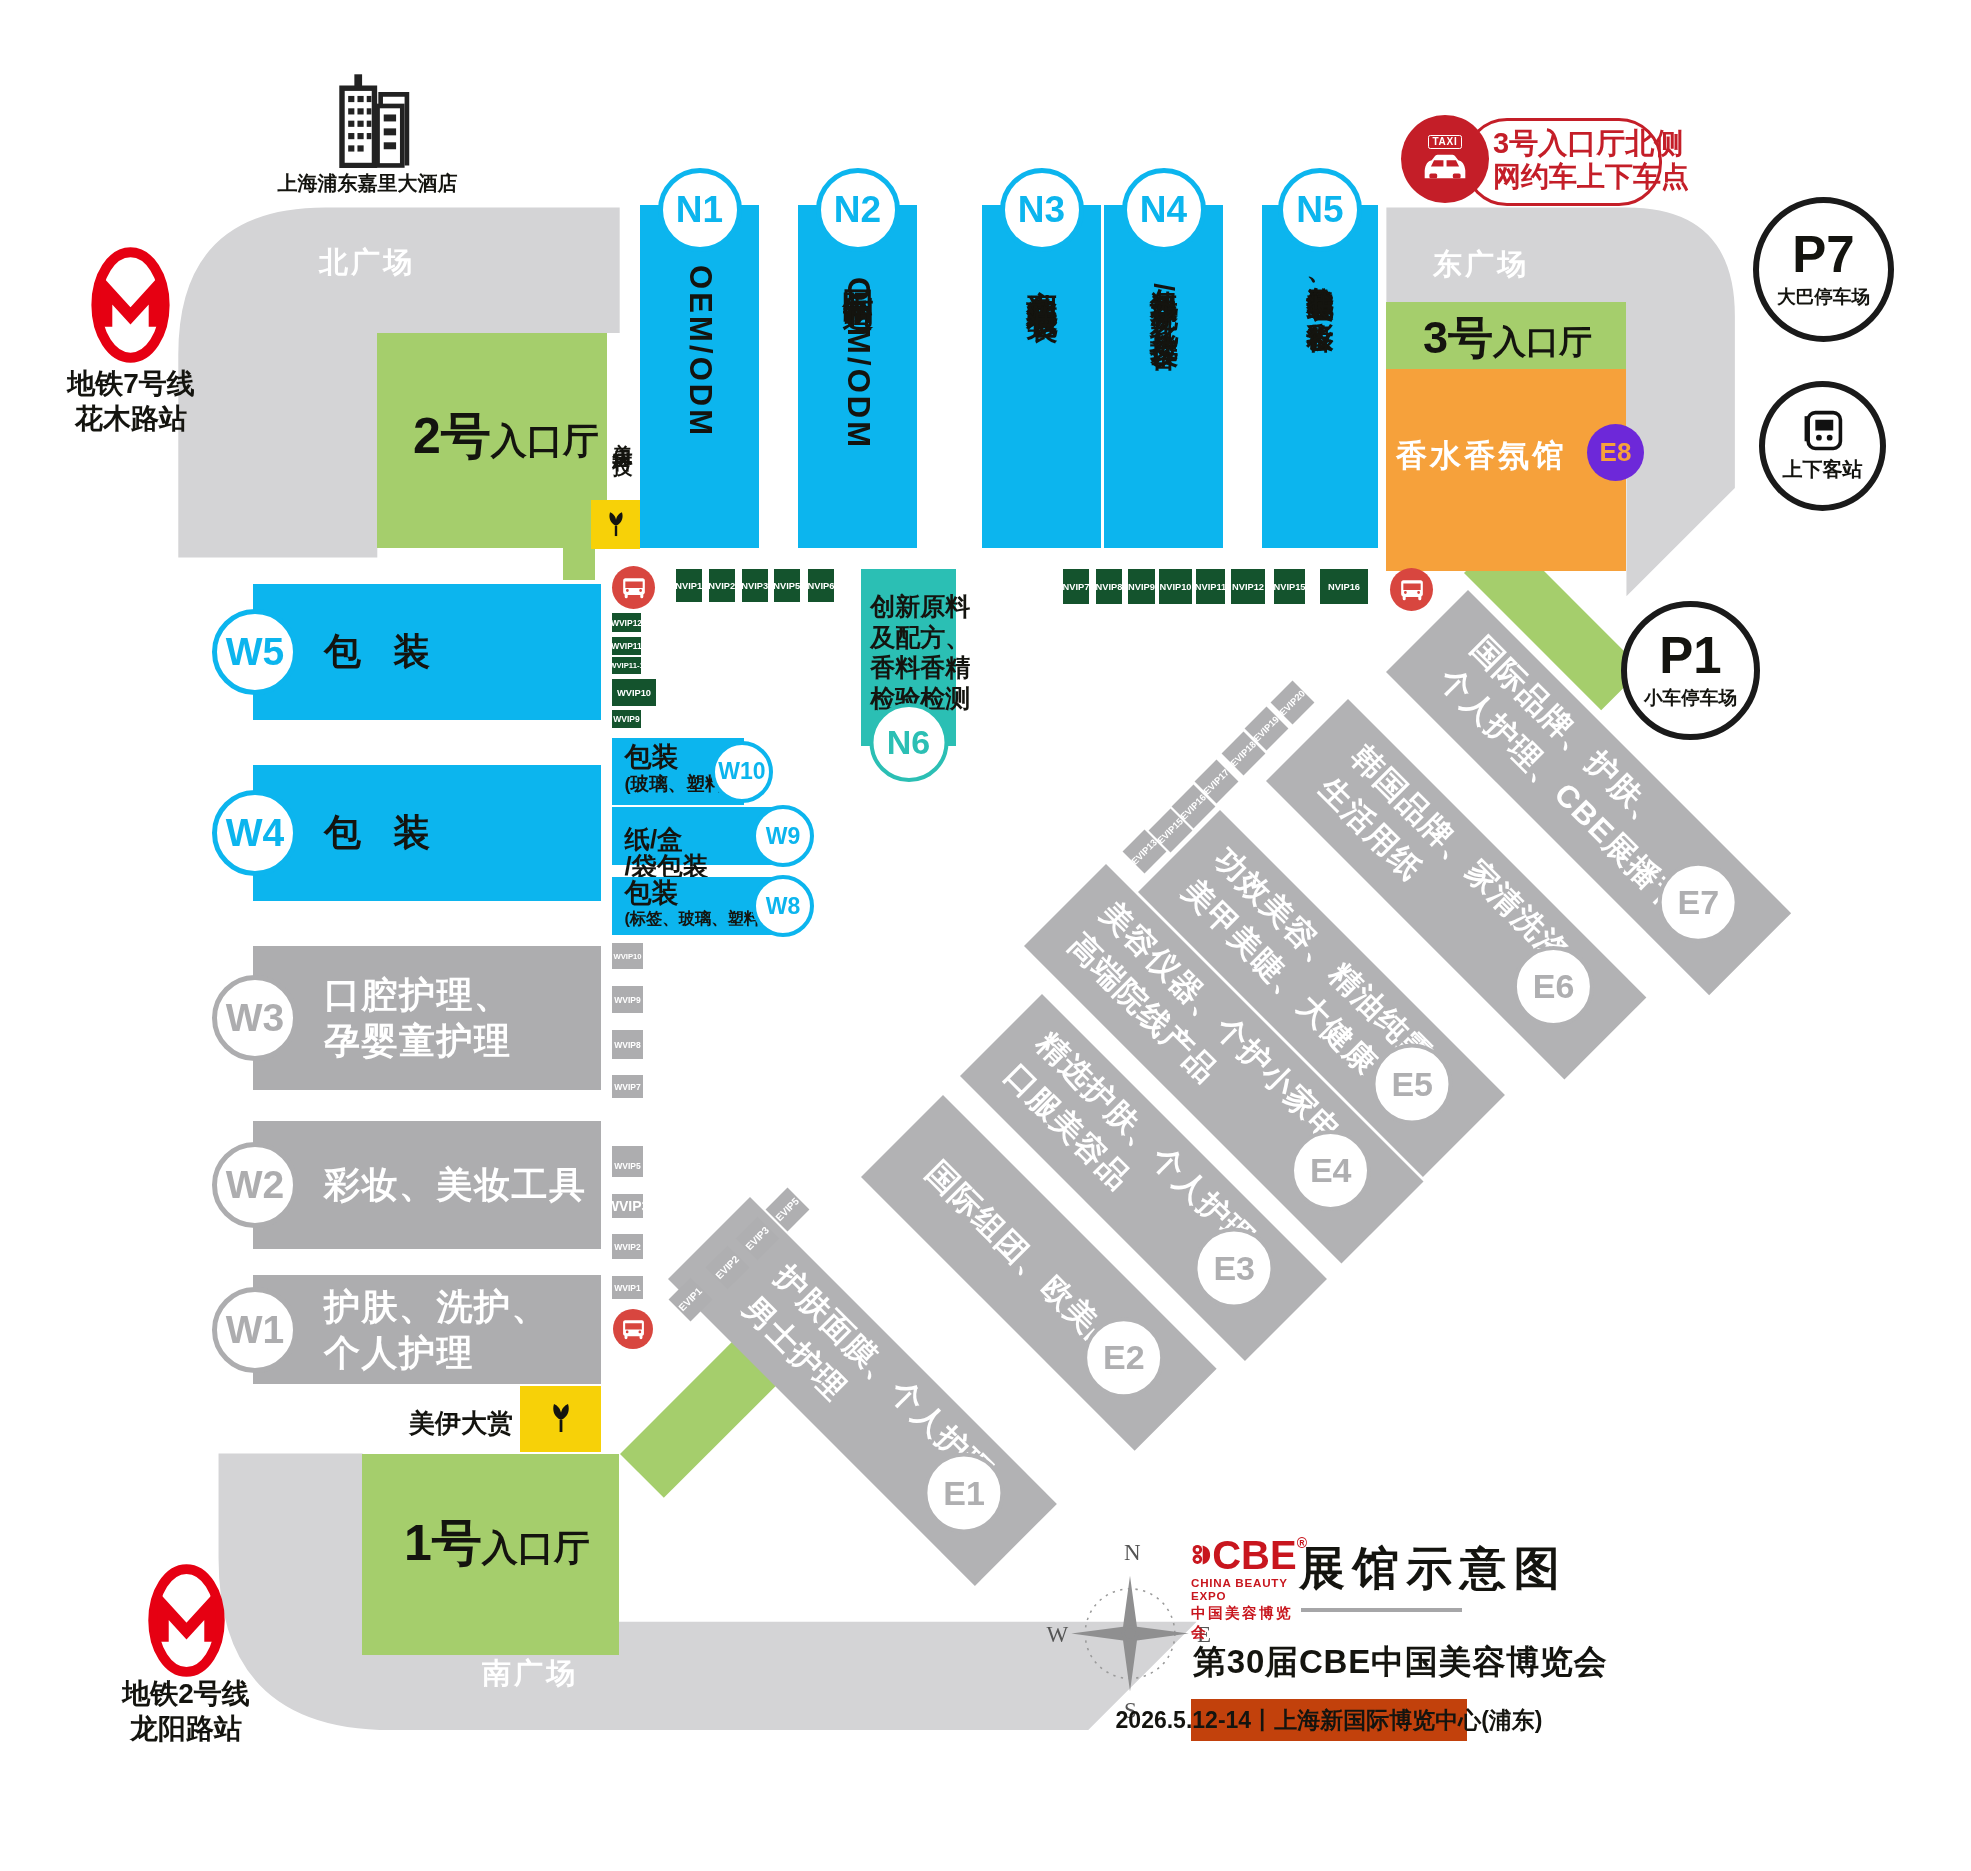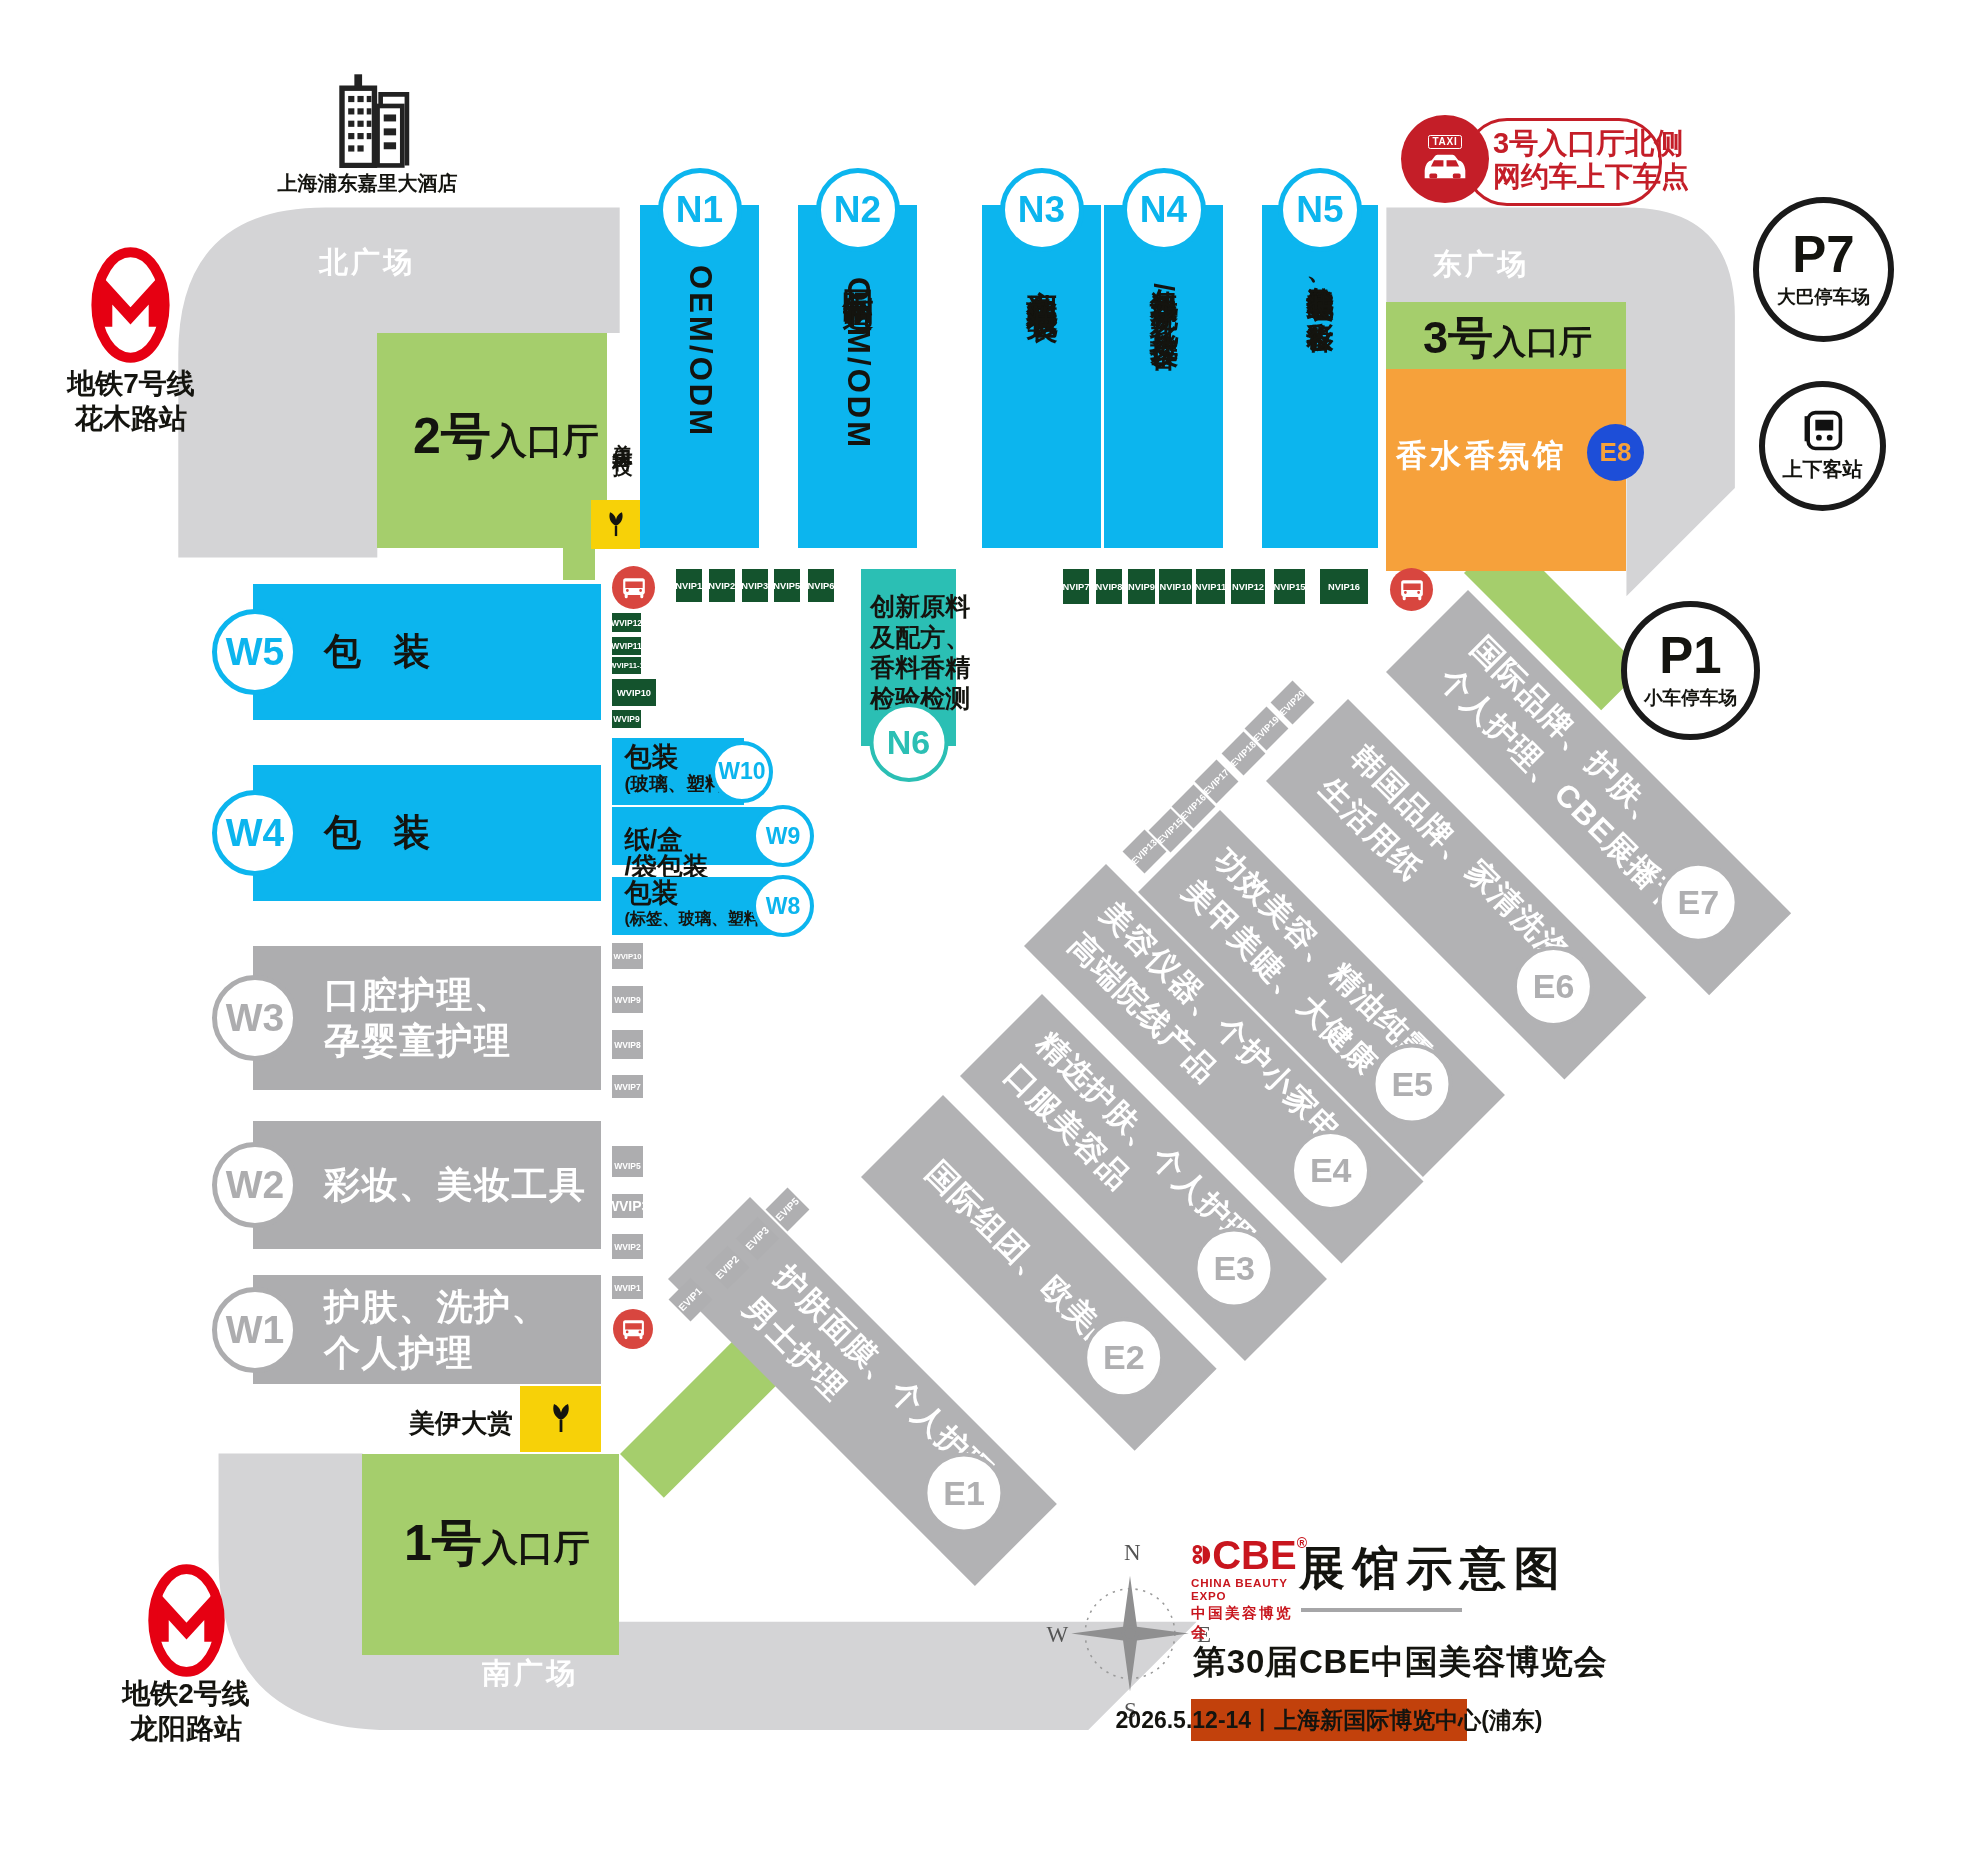--- a/index.html
+++ b/index.html
@@ -191,21 +191,21 @@
       </div>
   </div>
 
   <div class="abs" style="left:1386px;top:302px;width:240px;height:67px;background:#A5CE6C;"></div>
   <div class="abs entr-label" style="left:1423px;top:308px;">
     <span style="font-size:45px;">3号</span>
       <span style="font-size:33px;">入口厅</span>
   </div>
   <div class="abs" style="left:1386px;top:369px;width:240px;height:202px;background:#F6A13B;"></div>
   <span class="abs" style="left:1396px;top:435px;font-size:31px;font-weight:bold;color:#fff;letter-spacing:3.1px;">香水香氛馆</span>
-  <div class="abs flexc" style="left:1587px;top:424px;width:57px;height:57px;border-radius:50%;background:#1d4ed8;color:#F6A13B;font-size:26px;font-weight:bold;">
+  <div class="abs flexc" style="left:1587px;top:424px;width:57px;height:57px;border-radius:50%;background:#6d28d9;color:#F6A13B;font-size:26px;font-weight:bold;">
     <span>E8</span>
   </div>
 
   <div class="abs" style="left:1464px;top:118px;width:192px;height:82px;border:3.1px solid #C41E28;border-radius:43px;background:#fff;"></div>
   <div class="abs" style="left:1493px;top:126px;line-height:1.18;color:#C41E28;font-weight:bold;white-space:nowrap;">
     <div style="font-size:29px;">3号入口厅北侧</div>
     <div style="font-size:28px;">网约车上下车点</div>
   </div>
   <div class="abs flexc" style="left:1401px;top:115px;width:88px;height:88px;border-radius:50%;background:#C41E28;flex-direction:column;">
     <span style="color:#fff;font-size:10px;font-weight:bold;letter-spacing:0.8px;border:1.5px solid #fff;padding:0 3.1px;border-radius:2.3px;line-height:11.6px;">TAXI</span>

